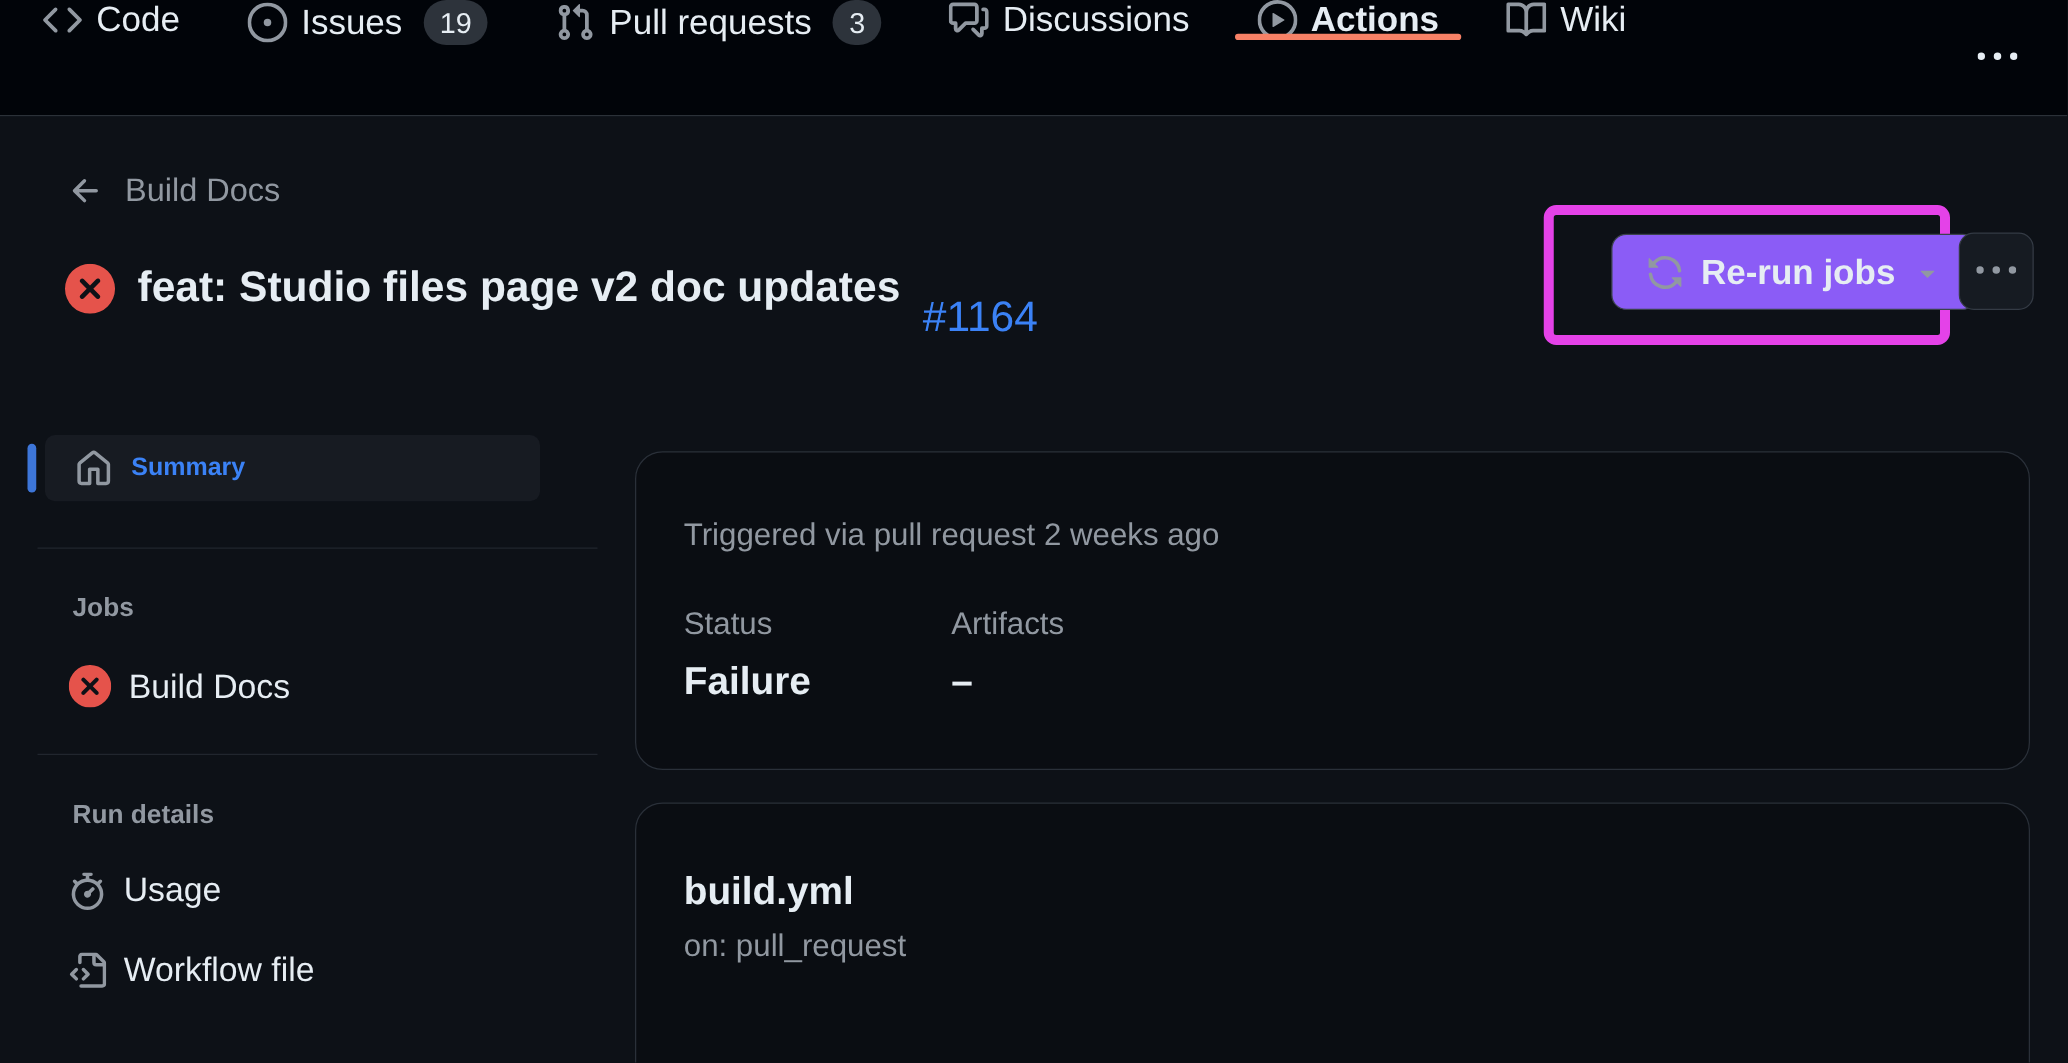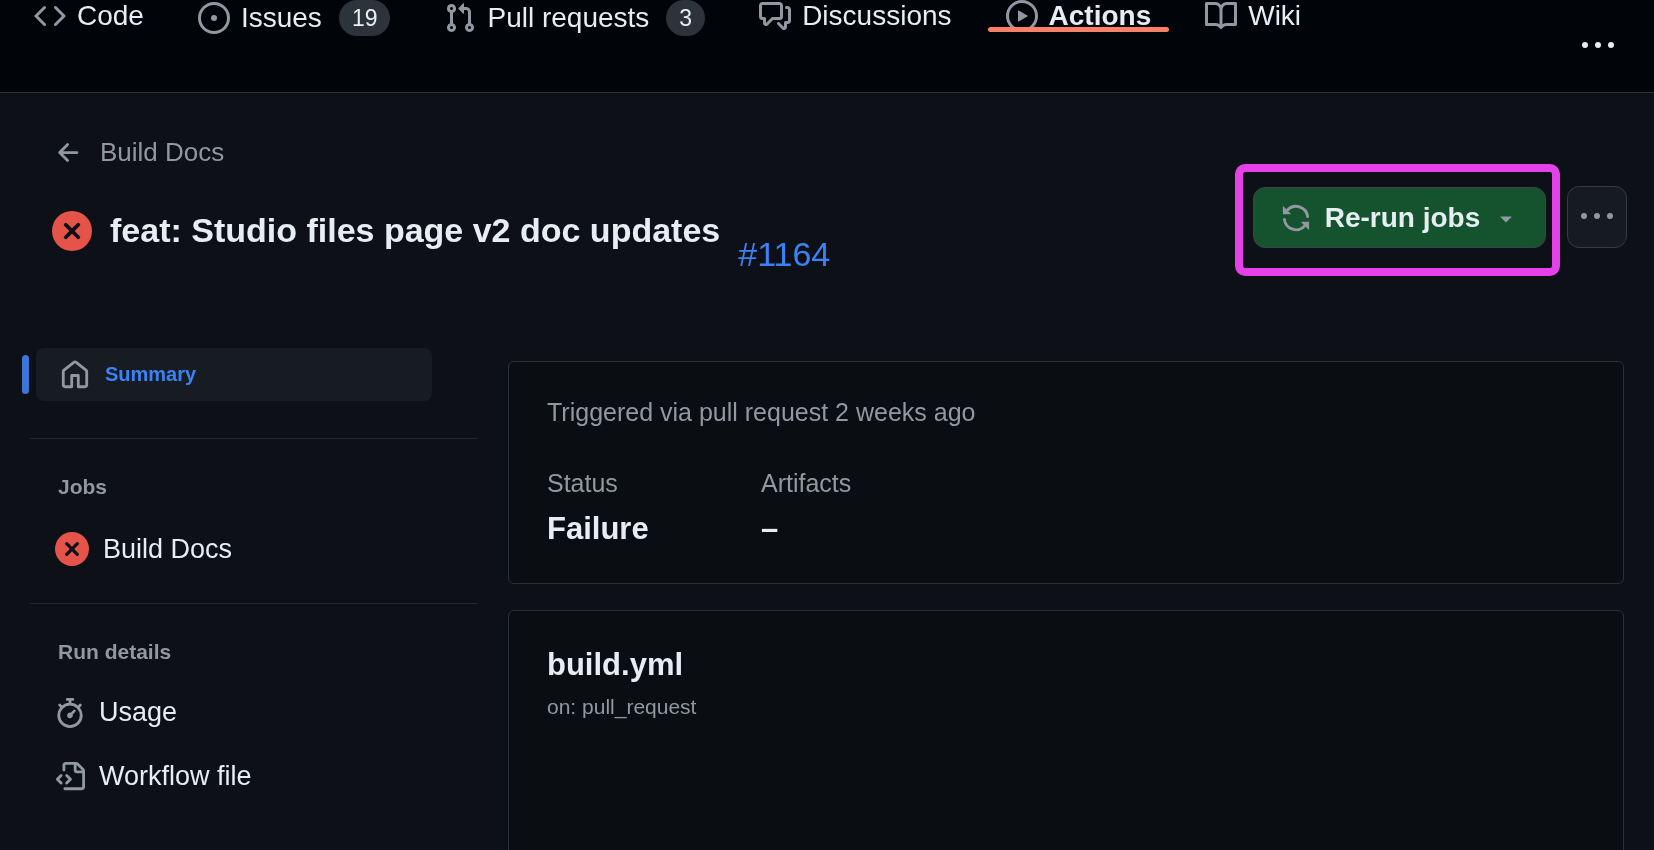--- a/index.html
+++ b/index.html
@@ -46,22 +46,22 @@
   .title-status { color:#e5534b; }
   .run-title { font-size:34px; font-weight:700; color:#e6edf3;text-align:right; }
   .run-number { font-size:34px; font-weight:400; color:#3b82f6;margin-top:48px; }
 
   
   .annotation-box {
     position:absolute; left:1235px; top:164px; width:325px; height:112px;
     border:8px solid #e442e8; border-radius:10px; pointer-events:none;
   }
   .rerun-btn {
-    position:absolute; left:1253px; top:187px; width:293px; height:61px;
-    background:#14532d; border:1px solid #3b424c; border-radius:12px;
+    position:absolute; left:1289px; top:187px; width:293px; height:61px;
+    background:#8b5cf6; border:1px solid #3b424c; border-radius:12px;
     display:flex; align-items:center; justify-content:center; gap:14px;
     color:#e6edf3; font-size:28px; font-weight:600; cursor:pointer;
     font-family:"Liberation Sans", sans-serif;
   }
   .rerun-btn .bicon { color:#9198a1; }
   .more-btn {
     position:absolute; left:1567px; top:186px; width:60px; height:62px;
     background:#161b22; border:1px solid #343b45; border-radius:12px;
     display:flex; align-items:center; justify-content:center; color:#9198a1; cursor:pointer;
   }
@@ -85,22 +85,22 @@
   .side-row {
     margin:33px 0 0 25px; display:flex; align-items:center; gap:14px;
     font-size:27px; color:#e6edf3; cursor:pointer; width:fit-content;
   }
   .side-row .sicon { color:#9198a1; }
   .job-fail-icon { color:#e5534b; }
 
   
   .main-col { flex:1; margin-left:28px; padding-top:13px; }
   .card {
-    border:1px solid #2a3039; background:#0a0d12; border-radius:6px;
-    padding:36px 38px;
+    border:1px solid #2a3039; background:#0a0d12; border-radius:22px;
+    padding:52px 38px;
   }
   .triggered-line { color:#9198a1; font-size:25px; }
   .actor-row { margin-top:22px; display:flex; align-items:center; gap:14px; }
   .avatar {
     width:36px; height:36px; border-radius:50%;
     background:radial-gradient(circle at 50% 42%, #d9bfa0 0 36%, #8d7d62 52%, #e9e6db 60%, #c8cdbb 100%);
     flex-shrink:0;
   }
   .actor-line { font-size:28px; font-weight:700; color:#e6edf3; display:flex; gap:10px; }
   .branch-badge {
@@ -108,21 +108,21 @@
     font-family:"DejaVu Sans Mono", monospace; font-size:23px;
     padding:5px 14px; cursor:pointer; white-space:nowrap;
   }
   .stats-row { margin-top:42px; display:flex; }
   .stat-col-0 { width:214px; } .stat-col-1 { width:222px; }
   .stat-label { color:#9198a1; font-size:25px; }
   .stat-value { margin-top:13px; color:#e6edf3; font-size:31px; font-weight:700; }
 
   .card-workflow { margin-top:26px; height:400px; }
   .wf-name { font-size:31px; font-weight:700; color:#e6edf3; }
-  .wf-trigger { margin-top:12px; font-size:21px; color:#9198a1; }
+  .wf-trigger { margin-top:12px; font-size:25px; color:#9198a1; }
 </style>
 </head>
 <body>
 
 <nav class="topnav">
   <div class="nav-item">
     <span class="nicon">
       <svg width="32" height="32" viewBox="0 0 16 16" fill="currentColor">
           <path d="m11.28 3.22 4.25 4.25a.75.75 0 0 1 0 1.06l-4.25 4.25a.749.749 0 0 1-1.275-.326.749.749 0 0 1 .215-.734L13.94 8l-3.72-3.72a.749.749 0 0 1 .326-1.275.749.749 0 0 1 .734.215Zm-6.56 0a.751.751 0 0 1 1.042.018.751.751 0 0 1 .018 1.042L2.06 8l3.72 3.72a.749.749 0 0 1-.326 1.275.749.749 0 0 1-.734-.215L.47 8.53a.75.75 0 0 1 0-1.06Z"></path>
         </svg>

